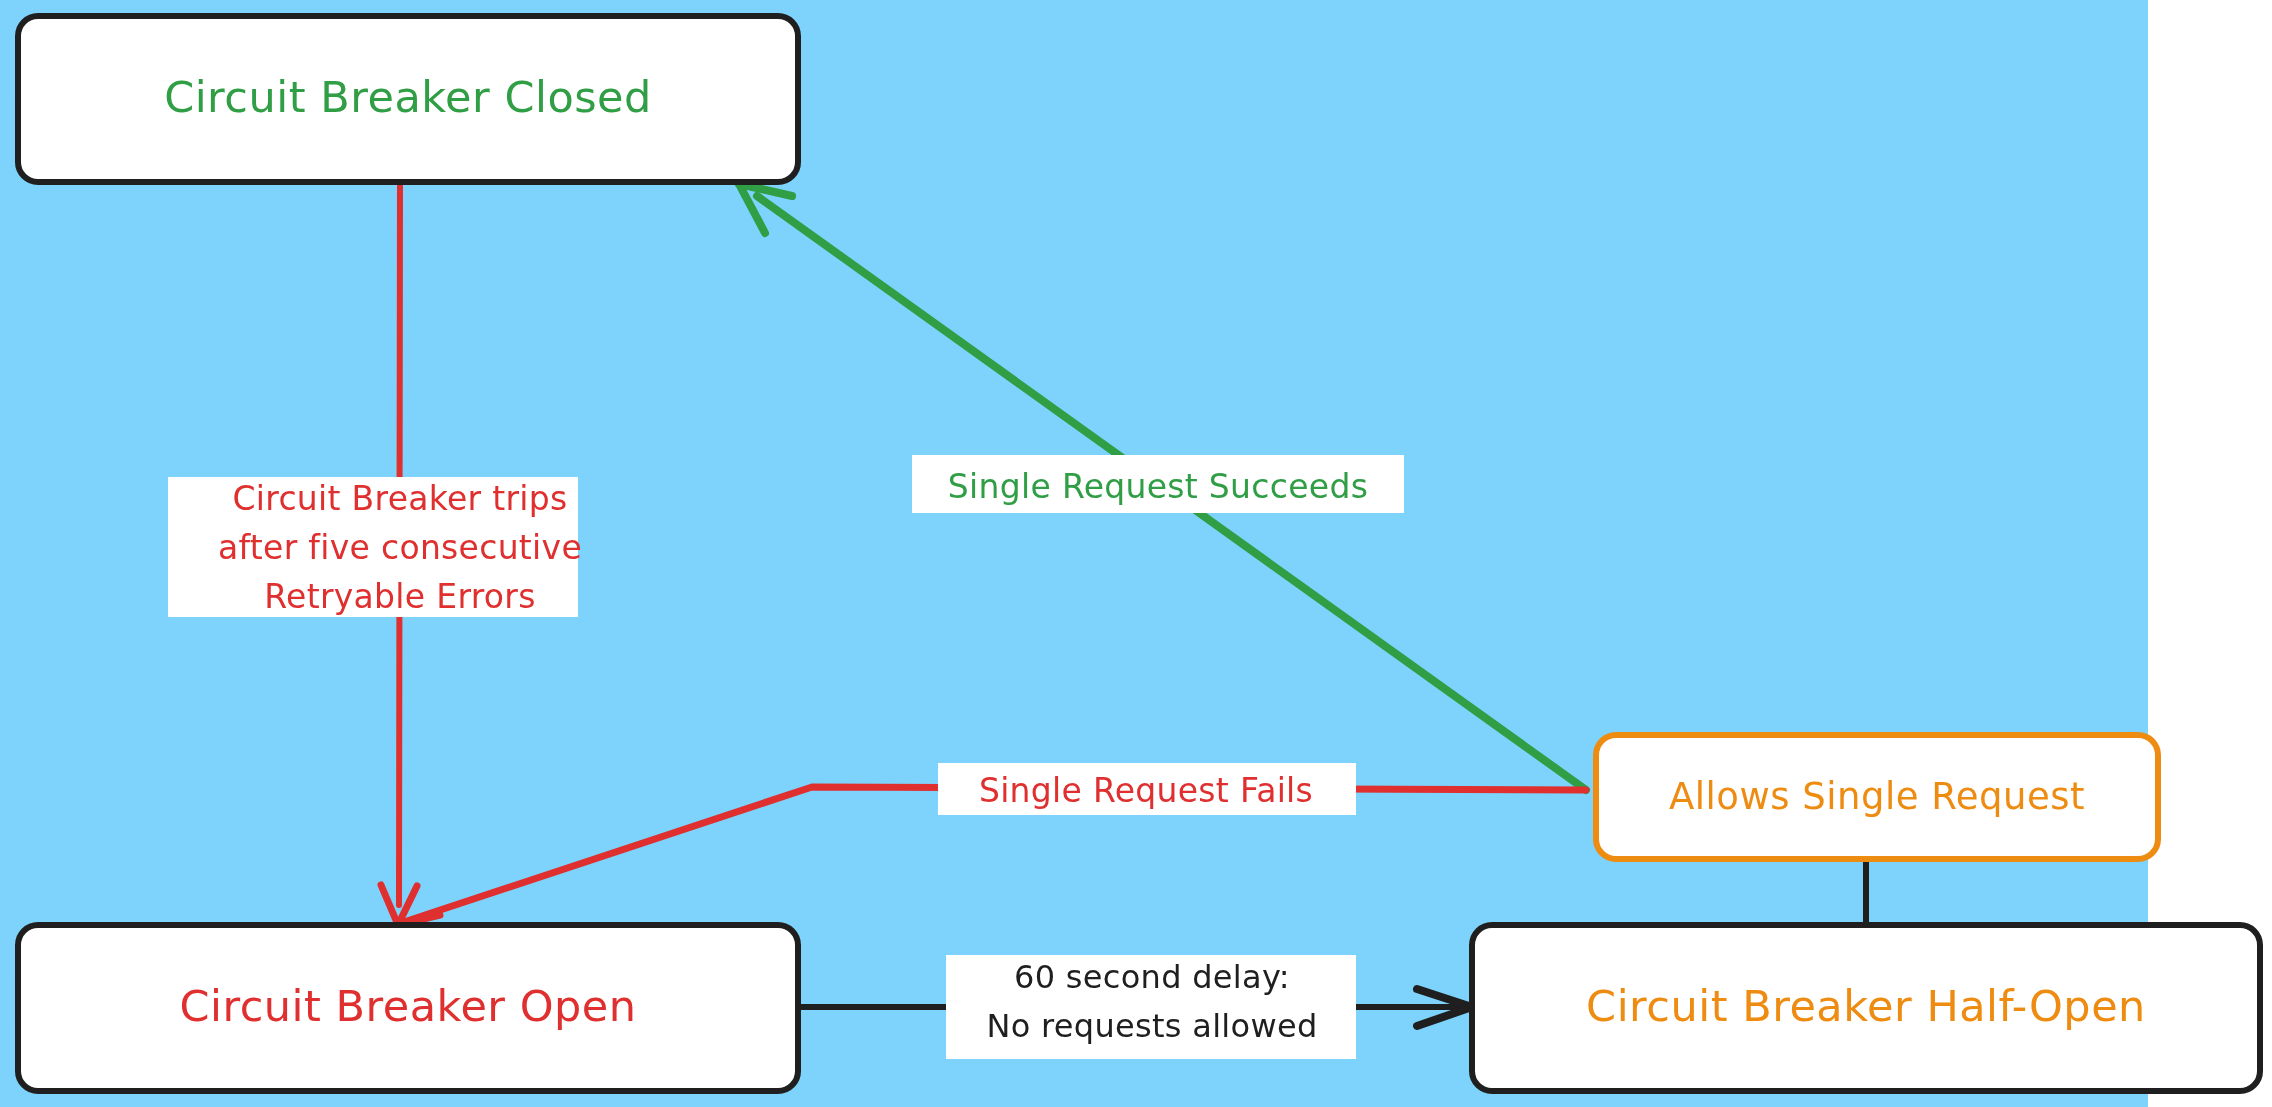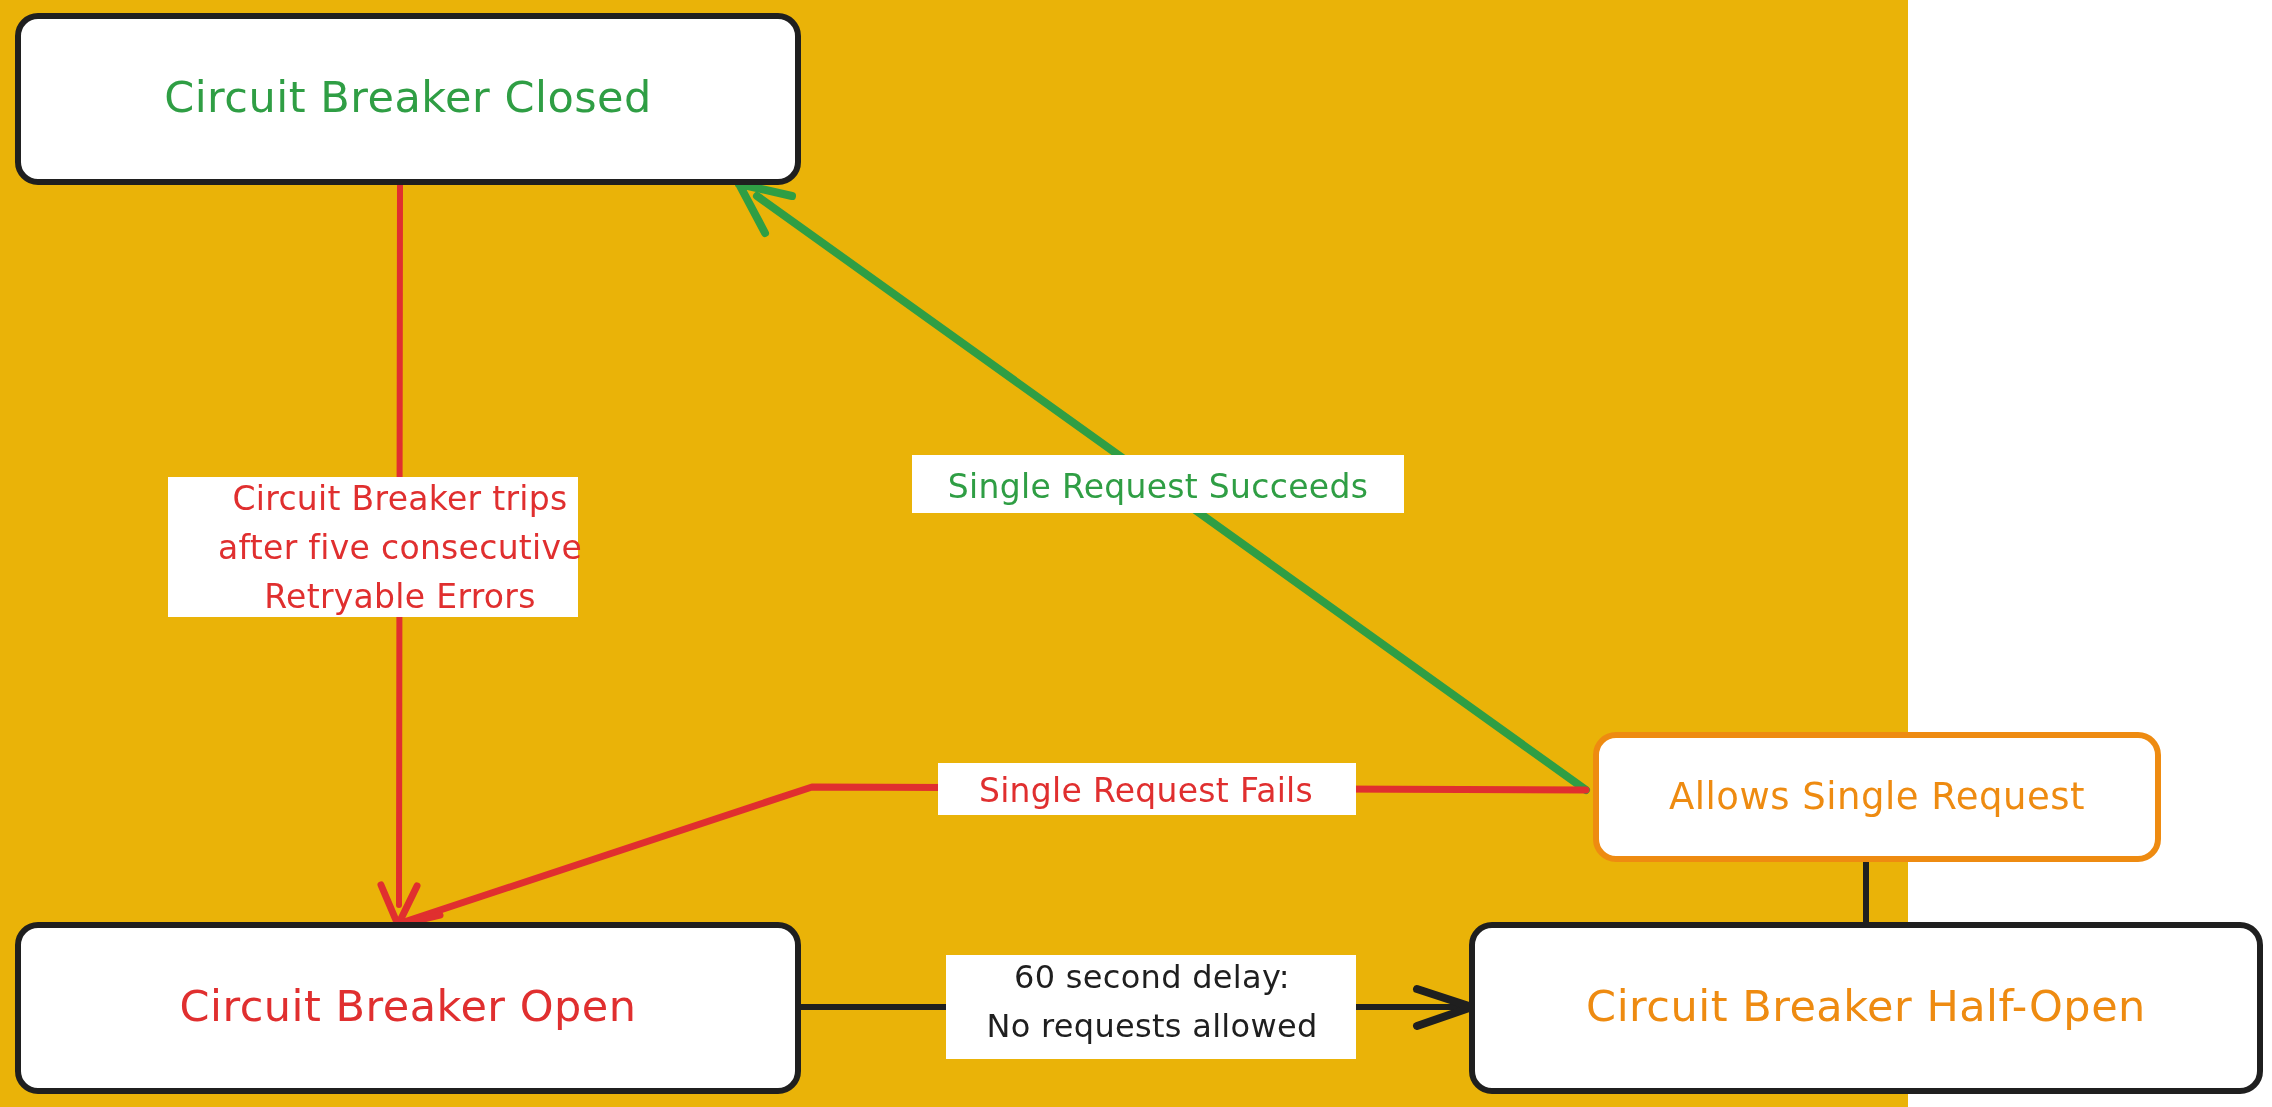--- a/index.html
+++ b/index.html
@@ -8,24 +8,23 @@
     background: #ffffff;
   }
   body {
     width: 2272px;
     height: 1107px;
     font-family: "DejaVu Sans", sans-serif;
     overflow: hidden;
   }
   #diagram-root {
     position: relative;
-    width: 1868px;
+    width: 2148px;
     height: 1107px;
-    background: #eab308;
-    padding-left: 40px;
+    background: #7dd3fc;
   }
   svg.diagram-canvas {
     position: absolute;
     top: 0;
     left: 0;
     width: 2272px;
     height: 1107px;
     display: block;
   }
   .node-label {

